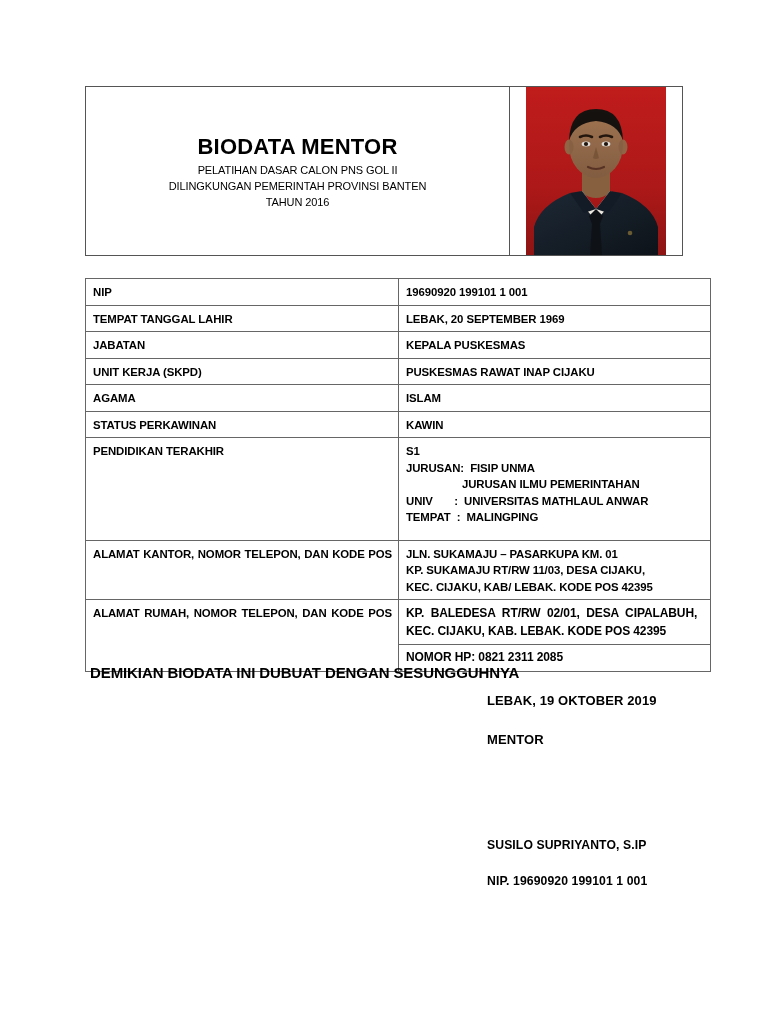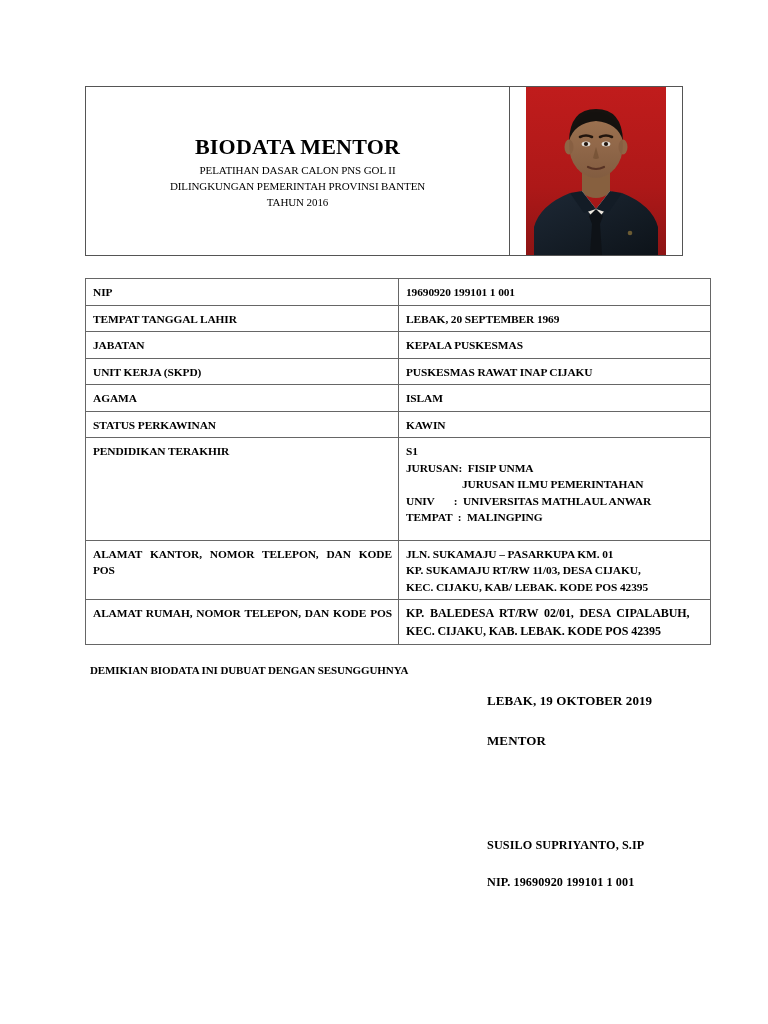--- a/index.html
+++ b/index.html
@@ -16,21 +16,20 @@
     color: #000000;
     overflow: hidden;
   }
 
   .page {
     position: absolute;
     left: 0; top: 0;
     width: 768px;
     height: 1024px;
     background: #ffffff;
-    font-family: Liberation Serif, serif;
   }
 
   
   .header-table {
     position: absolute;
     left: 85px;
     top: 86px;
     width: 597px;
     border-collapse: collapse;
     table-layout: fixed;
@@ -129,21 +128,21 @@
 
   
   .row-simple td { height: 15px; }
   .row-edu td { padding-bottom: 14px; margin-top: 16px; }
 
   
   .footer-note {
     position: absolute;
     left: 90px;
     top: 664px;
-    font-size: 11px;
+    font-size: 15px;
     font-weight: bold;
     letter-spacing: -0.1px;
     white-space: nowrap;
   }
   .sign-block {
     position: absolute;
     left: 487px;
     top: 693px;
     font-size: 13px;
     font-weight: bold;
@@ -304,20 +303,25 @@
       </td>
       <td class="col-value" style="padding:0;">
         <table class="nested-table">
           <tbody>
                 <tr>
             <td class="nested-pad" style="padding:5px 6px 4px 7px !important;">
               <span class="cell-line">KP.  BALEDESA  RT/RW  02/01,  DESA  CIPALABUH,</span>
               <span class="cell-line">KEC. CIJAKU, KAB. LEBAK. KODE POS 42395</span>
             </td>
           </tr>
+          <tr class="divider">
+            <td style="padding:4px 6px 4px 7px !important;">
+              <span class="cell-line">NOMOR HP: 0821 2311 2085</span>
+            </td>
+          </tr>
         </tbody>
             </table>
       </td>
     </tr>
 
   </tbody>
     </table>
 
   <div class="footer-note">DEMIKIAN BIODATA INI DUBUAT DENGAN SESUNGGUHNYA</div>
 

